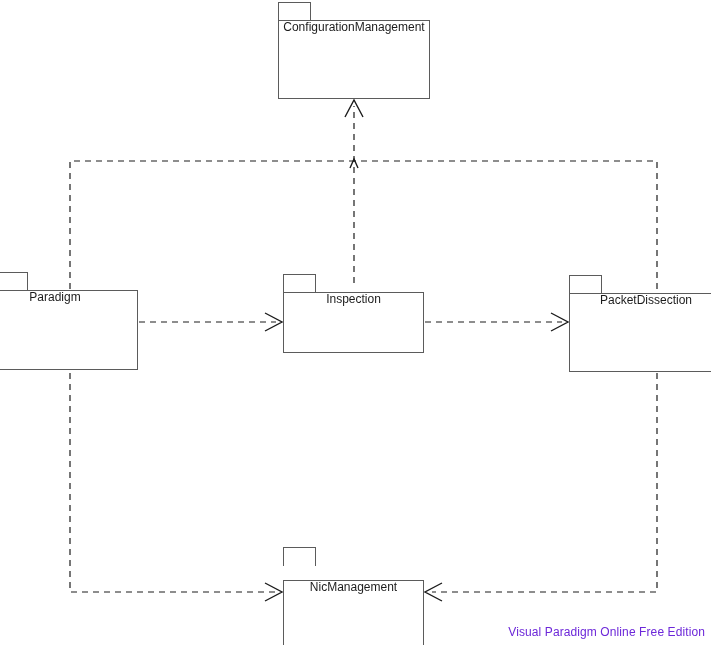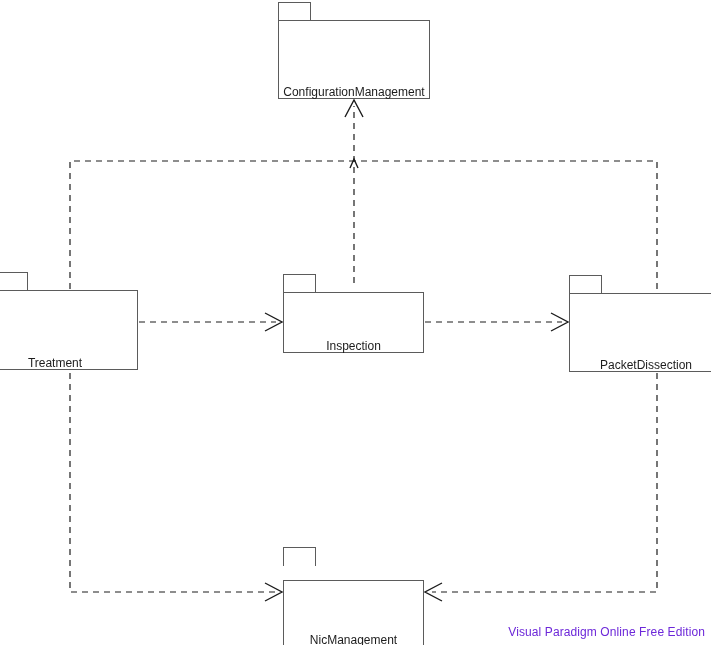--- a/index.html
+++ b/index.html
@@ -33,21 +33,21 @@
     background: #ffffff;
     border: 1px solid #5b5b5b;
     border-bottom: none;
   }
   .pkg-body {
     position: absolute;
     box-sizing: border-box;
     background: #ffffff;
     border: 1px solid #5b5b5b;
     display: flex;
-    align-items: flex-end;
+    align-items: flex-start;
     justify-content: center;
   }
   .pkg-label {
     font-family: "Liberation Sans", sans-serif;
     font-size: 12px;
     color: #1c1c1c;
     line-height: 1;
     white-space: nowrap;
     text-align: center;
   }
@@ -104,21 +104,21 @@
 <div class="pkg">
   <div class="pkg-tab" style="left:278px; top:2px; width:33px; height:19px;"></div>
   <div class="pkg-body" style="left:278px; top:20px; width:152px; height:79px;">
     <span class="pkg-label">ConfigurationManagement</span>
   </div>
 </div>
 
 <div class="pkg">
   <div class="pkg-tab" style="left:-28px; top:272px; width:56px; height:19px;"></div>
   <div class="pkg-body" style="left:-28px; top:290px; width:166px; height:80px;">
-    <span class="pkg-label">Treatment</span>
+    <span class="pkg-label">Paradigm</span>
   </div>
 </div>
 
 <div class="pkg">
   <div class="pkg-tab" style="left:283px; top:274px; width:33px; height:19px;"></div>
   <div class="pkg-body" style="left:283px; top:292px; width:141px; height:61px;">
     <span class="pkg-label">Inspection</span>
   </div>
 </div>
 

